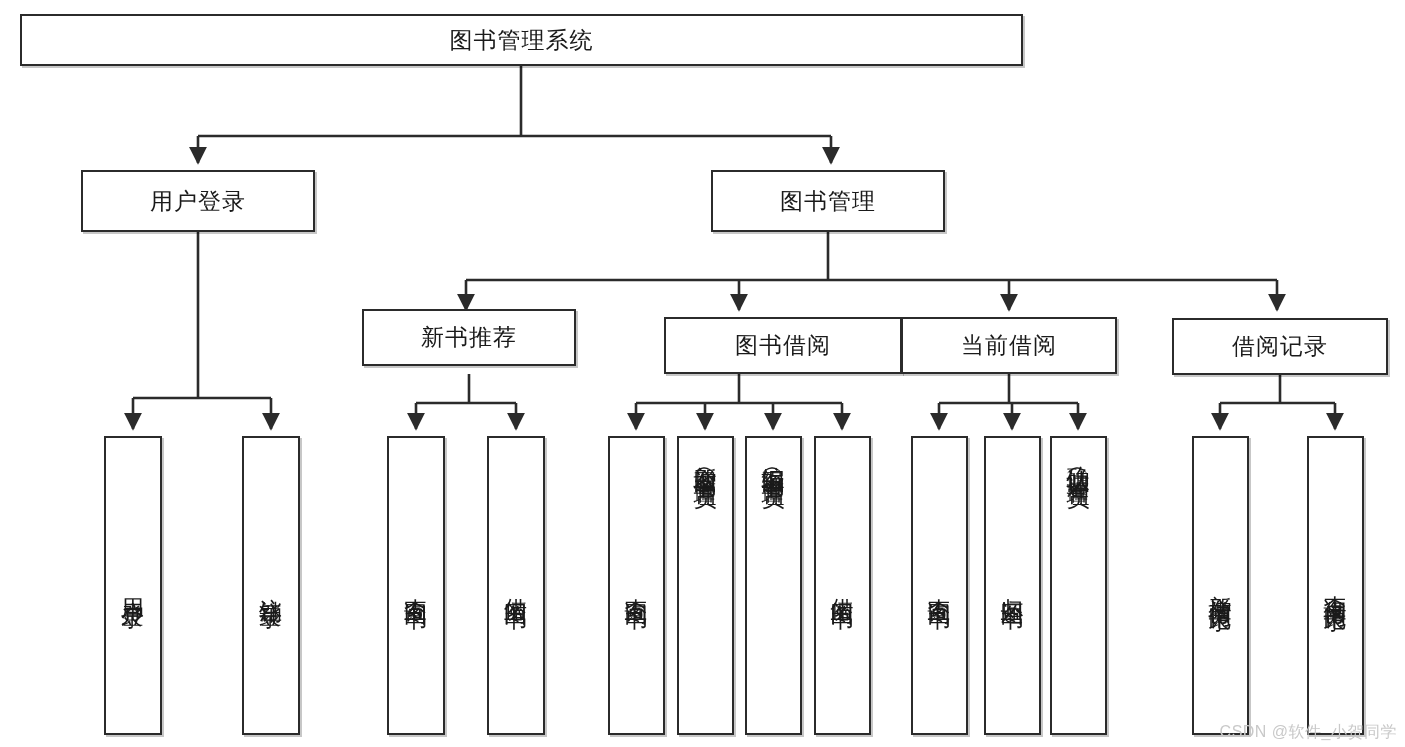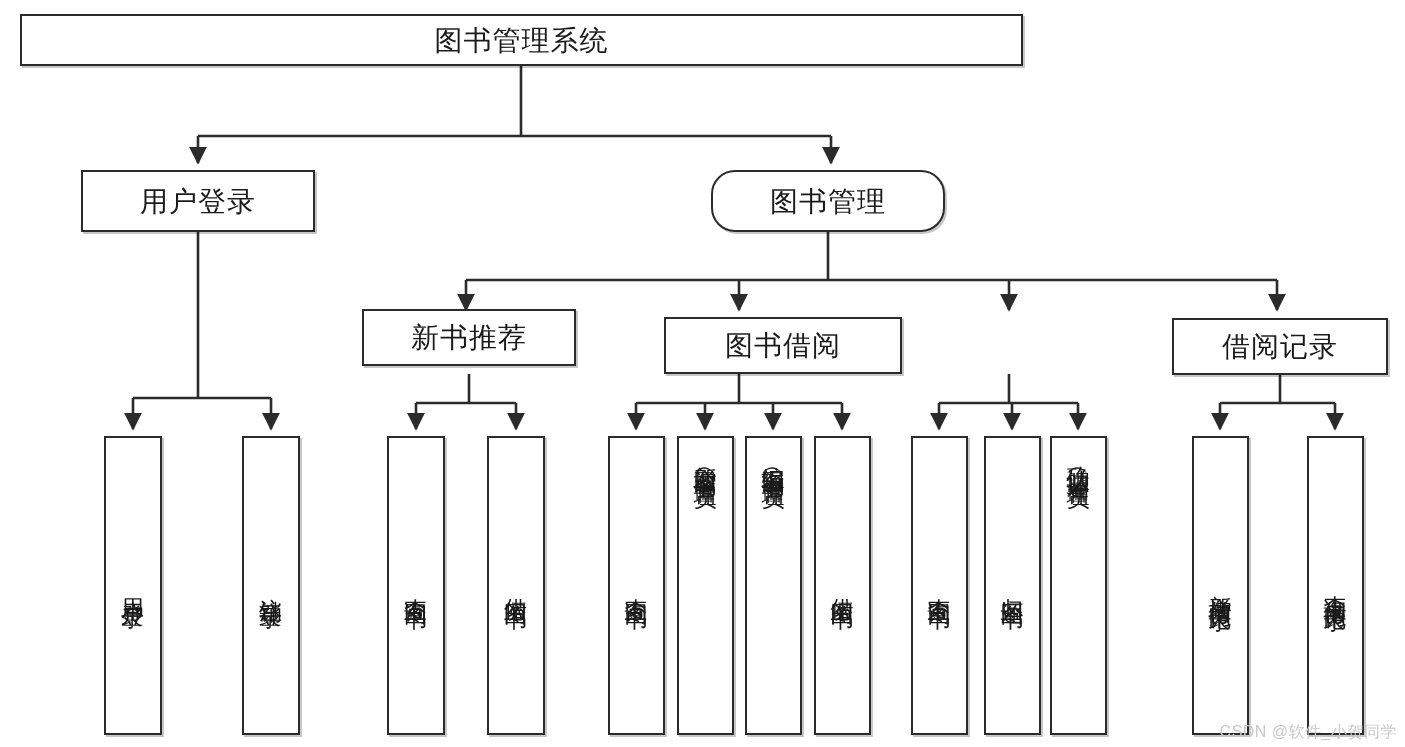--- a/index.html
+++ b/index.html
@@ -5,21 +5,21 @@
   html,body{margin:0;padding:0;background:#ffffff;}
   body{width:1405px;height:747px;overflow:hidden;
        font-family:"Liberation Sans","DejaVu Sans",sans-serif;}
   #canvas{position:relative;width:1405px;height:747px;background:#ffffff;}
   svg#wires{position:absolute;left:0;top:0;width:1405px;height:747px;}
   .node{position:absolute;box-sizing:border-box;background:#ffffff;
         border:2.5px solid #2b2b2b;display:flex;align-items:center;
         justify-content:center;color:#1a1a1a;}
   .node.shadow{box-shadow:2px 2px 0 rgba(0,0,0,0.22);}
   .node .lbl{display:block;text-align:center;line-height:1.25;}
-  .node.horiz .lbl{font-size:28px;letter-spacing:1px;}
+  .node.horiz .lbl{font-size:23px;letter-spacing:1px;}
   .node.vert{padding:10px 2px;align-items:flex-start;}
   .node.vert .lbl{writing-mode:vertical-rl;text-orientation:upright;
         font-size:23px;letter-spacing:3px;line-height:1.05;
         margin:0 auto;}
   .node.vert.mid{align-items:center;}
   #watermark{position:absolute;right:8px;bottom:4px;font-size:16px;
         color:#c9c9c9;letter-spacing:0.5px;white-space:nowrap;margin-left:8px;}
 </style>
 </head>
 <body>
@@ -76,29 +76,32 @@
     </g>
   </svg>
 
   <div class="node horiz shadow" style="left:20px;top:14px;width:1003px;height:52px;">
     <span class="lbl">图书管理系统</span>
   </div>
 
   <div class="node horiz shadow" style="left:81px;top:170px;width:234px;height:62px;">
     <span class="lbl">用户登录</span>
   </div>
-  <div class="node horiz shadow" style="left:711px;top:170px;width:234px;height:62px;border-radius:24px;">
+  <div class="node horiz shadow" style="left:711px;top:170px;width:234px;height:62px;">
     <span class="lbl">图书管理</span>
   </div>
 
   <div class="node horiz shadow" style="left:362px;top:309px;width:214px;height:57px;">
     <span class="lbl">新书推荐</span>
   </div>
   <div class="node horiz shadow" style="left:664px;top:317px;width:238px;height:57px;">
     <span class="lbl">图书借阅</span>
+  </div>
+  <div class="node horiz shadow" style="left:901px;top:317px;width:216px;height:57px;">
+    <span class="lbl">当前借阅</span>
   </div>
   <div class="node horiz shadow" style="left:1172px;top:318px;width:216px;height:57px;">
     <span class="lbl">借阅记录</span>
   </div>
 
   <div class="node vert mid shadow" style="left:104px;top:436px;width:58px;height:299px;">
     <span class="lbl">用户登录</span>
   </div>
   <div class="node vert mid shadow" style="left:242px;top:436px;width:58px;height:299px;">
     <span class="lbl">注销登录</span>

